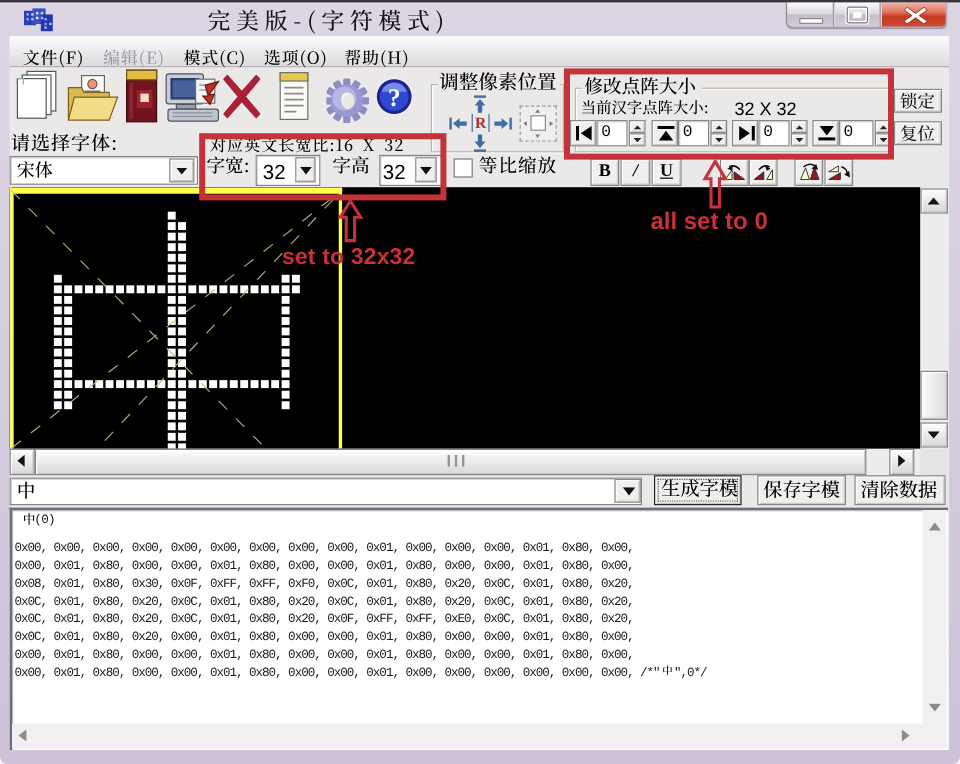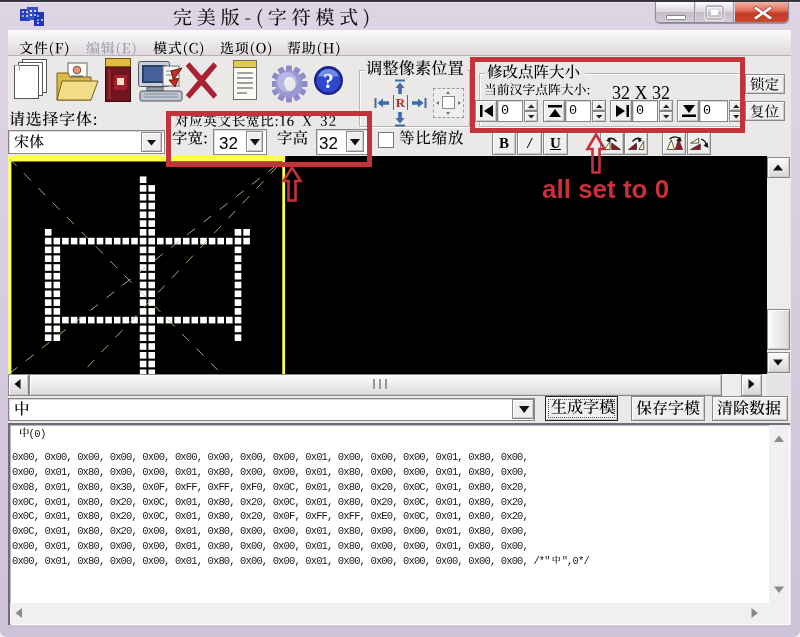--- a/index.html
+++ b/index.html
@@ -312,21 +312,21 @@
       <path transform="translate(0.0)" d="M11.27 -9.36Q11.22 -9.26 11.09 -9.20Q10.97 -9.14 10.76 -9.16Q10.21 -8.38 9.55 -7.64Q8.90 -6.91 8.27 -6.39L8.10 -6.51Q8.35 -6.94 8.65 -7.52Q8.94 -8.09 9.23 -8.73Q9.52 -9.37 9.76 -10.00ZM1.92 -9.90Q2.81 -9.50 3.36 -9.05Q3.91 -8.60 4.19 -8.17Q4.46 -7.74 4.50 -7.39Q4.55 -7.03 4.43 -6.81Q4.32 -6.59 4.09 -6.55Q3.86 -6.51 3.58 -6.72Q3.47 -7.23 3.17 -7.78Q2.87 -8.34 2.50 -8.88Q2.13 -9.41 1.78 -9.81ZM9.71 -6.04 10.27 -6.65 11.45 -5.73Q11.38 -5.65 11.23 -5.58Q11.09 -5.51 10.88 -5.46V0.67Q10.88 0.71 10.74 0.80Q10.59 0.89 10.39 0.96Q10.19 1.03 10.00 1.03H9.84V-6.04ZM10.29 -0.24V0.13H1.27L1.15 -0.24ZM10.32 -3.20V-2.83H2.06L1.94 -3.20ZM10.37 -6.04V-5.66H1.38L1.27 -6.04ZM7.38 -10.60Q7.36 -10.47 7.26 -10.38Q7.15 -10.28 6.90 -10.24V-5.85H5.87V-10.75Z"></path>
       <path transform="translate(12.8)" d="M0.47 -8.33H10.33L11.04 -9.22Q11.04 -9.22 11.17 -9.12Q11.30 -9.02 11.50 -8.86Q11.70 -8.70 11.93 -8.51Q12.15 -8.33 12.33 -8.16Q12.28 -7.96 11.99 -7.96H0.58ZM7.43 -6.84 8.87 -6.69Q8.85 -6.56 8.75 -6.47Q8.64 -6.38 8.39 -6.35V-1.29Q8.39 -1.24 8.28 -1.17Q8.16 -1.10 7.98 -1.05Q7.80 -1.00 7.61 -1.00H7.43ZM4.83 -6.63H4.71L5.20 -7.22L6.37 -6.33Q6.31 -6.26 6.16 -6.19Q6.01 -6.11 5.82 -6.08V-0.23Q5.82 0.12 5.73 0.39Q5.64 0.65 5.37 0.82Q5.09 0.98 4.51 1.04Q4.50 0.81 4.45 0.63Q4.41 0.46 4.31 0.35Q4.20 0.24 4.02 0.16Q3.83 0.07 3.50 0.03V-0.15Q3.50 -0.15 3.63 -0.14Q3.77 -0.13 3.96 -0.12Q4.16 -0.11 4.34 -0.10Q4.52 -0.09 4.60 -0.09Q4.74 -0.09 4.79 -0.15Q4.83 -0.21 4.83 -0.33ZM10.16 -7.17 11.59 -7.02Q11.58 -6.89 11.48 -6.80Q11.37 -6.71 11.15 -6.68V-0.30Q11.15 0.07 11.05 0.35Q10.95 0.63 10.64 0.79Q10.32 0.96 9.65 1.02Q9.62 0.80 9.56 0.63Q9.49 0.45 9.36 0.33Q9.21 0.22 8.95 0.13Q8.69 0.05 8.24 -0.00V-0.19Q8.24 -0.19 8.45 -0.18Q8.66 -0.17 8.95 -0.15Q9.24 -0.13 9.50 -0.11Q9.76 -0.10 9.86 -0.10Q10.03 -0.10 10.09 -0.16Q10.16 -0.22 10.16 -0.36ZM8.41 -10.76 9.98 -10.33Q9.90 -10.08 9.48 -10.09Q9.24 -9.79 8.88 -9.44Q8.52 -9.08 8.13 -8.74Q7.73 -8.39 7.35 -8.09H7.12Q7.36 -8.46 7.59 -8.93Q7.83 -9.40 8.05 -9.89Q8.26 -10.37 8.41 -10.76ZM3.09 -10.71Q3.86 -10.53 4.33 -10.24Q4.80 -9.95 5.02 -9.63Q5.24 -9.31 5.25 -9.03Q5.26 -8.75 5.13 -8.55Q4.99 -8.36 4.76 -8.32Q4.54 -8.28 4.27 -8.47Q4.20 -8.85 3.99 -9.24Q3.79 -9.64 3.51 -10.00Q3.24 -10.36 2.96 -10.63ZM1.60 -6.63V-7.10L2.64 -6.63H5.36V-6.26H2.58V0.67Q2.58 0.73 2.46 0.81Q2.35 0.89 2.16 0.96Q1.98 1.02 1.76 1.02H1.60ZM2.07 -4.71H5.40V-4.34H2.07ZM2.07 -2.68H5.40V-2.31H2.07Z"></path>
       <path transform="translate(25.6)" d="M5.76 -9.32Q6.05 -7.58 6.65 -6.10Q7.25 -4.63 8.13 -3.44Q9.01 -2.25 10.13 -1.35Q11.25 -0.45 12.57 0.13L12.51 0.25Q12.15 0.25 11.85 0.43Q11.55 0.62 11.36 0.97Q9.73 0.02 8.54 -1.41Q7.35 -2.84 6.60 -4.78Q5.84 -6.73 5.51 -9.20ZM10.33 -9.42 10.95 -10.04 12.02 -9.04Q11.95 -8.94 11.83 -8.91Q11.71 -8.87 11.48 -8.85Q11.13 -7.28 10.55 -5.82Q9.97 -4.36 9.06 -3.07Q8.14 -1.78 6.81 -0.73Q5.48 0.30 3.62 1.05L3.49 0.87Q5.56 -0.20 6.97 -1.79Q8.38 -3.37 9.24 -5.32Q10.09 -7.27 10.48 -9.42ZM11.04 -9.42V-9.04H4.48L4.37 -9.42ZM1.36 -2.63Q1.48 -2.63 1.54 -2.67Q1.61 -2.71 1.70 -2.90Q1.77 -3.04 1.84 -3.18Q1.91 -3.31 2.05 -3.59Q2.18 -3.88 2.44 -4.44Q2.70 -5.01 3.15 -6.00Q3.60 -6.99 4.32 -8.53L4.53 -8.47Q4.37 -7.99 4.15 -7.38Q3.94 -6.77 3.71 -6.13Q3.49 -5.50 3.28 -4.91Q3.08 -4.33 2.93 -3.89Q2.78 -3.46 2.72 -3.26Q2.64 -2.96 2.58 -2.66Q2.52 -2.36 2.53 -2.13Q2.53 -1.89 2.60 -1.67Q2.66 -1.44 2.74 -1.19Q2.82 -0.93 2.87 -0.62Q2.93 -0.31 2.90 0.09Q2.89 0.52 2.68 0.78Q2.46 1.04 2.09 1.04Q1.90 1.04 1.77 0.87Q1.63 0.71 1.59 0.39Q1.69 -0.26 1.70 -0.81Q1.71 -1.36 1.64 -1.72Q1.57 -2.08 1.43 -2.18Q1.29 -2.27 1.14 -2.31Q0.98 -2.35 0.78 -2.36V-2.63Q0.78 -2.63 0.89 -2.63Q1.01 -2.63 1.15 -2.63Q1.29 -2.63 1.36 -2.63ZM0.61 -7.73Q1.36 -7.65 1.82 -7.45Q2.28 -7.25 2.51 -6.99Q2.73 -6.74 2.77 -6.48Q2.80 -6.23 2.69 -6.06Q2.57 -5.88 2.36 -5.83Q2.15 -5.78 1.88 -5.93Q1.79 -6.24 1.56 -6.55Q1.33 -6.87 1.05 -7.15Q0.77 -7.44 0.49 -7.63ZM1.61 -10.59Q2.38 -10.49 2.86 -10.27Q3.34 -10.06 3.57 -9.78Q3.81 -9.51 3.84 -9.25Q3.87 -8.99 3.76 -8.81Q3.64 -8.63 3.43 -8.58Q3.21 -8.53 2.94 -8.69Q2.83 -9.01 2.60 -9.34Q2.36 -9.68 2.07 -9.97Q1.77 -10.27 1.49 -10.48Z"></path>
       <path transform="translate(38.4)" d="M10.55 -8.71 11.19 -9.34 12.32 -8.26Q12.25 -8.20 12.13 -8.17Q12.01 -8.15 11.82 -8.14Q11.52 -7.80 11.05 -7.40Q10.58 -6.99 10.17 -6.72L10.02 -6.81Q10.14 -7.08 10.27 -7.42Q10.40 -7.77 10.52 -8.11Q10.63 -8.46 10.69 -8.71ZM2.17 -9.40Q2.41 -8.67 2.38 -8.11Q2.35 -7.55 2.15 -7.17Q1.95 -6.80 1.67 -6.62Q1.49 -6.49 1.27 -6.47Q1.05 -6.44 0.86 -6.52Q0.68 -6.61 0.59 -6.80Q0.50 -7.08 0.64 -7.30Q0.77 -7.52 1.02 -7.65Q1.26 -7.79 1.49 -8.05Q1.72 -8.31 1.85 -8.66Q1.99 -9.01 1.96 -9.39ZM11.03 -8.71V-8.33H2.02V-8.71ZM5.49 -10.77Q6.22 -10.67 6.64 -10.44Q7.06 -10.22 7.23 -9.94Q7.41 -9.67 7.39 -9.41Q7.38 -9.16 7.22 -8.99Q7.07 -8.82 6.83 -8.79Q6.59 -8.77 6.32 -8.96Q6.28 -9.42 6.00 -9.90Q5.72 -10.39 5.37 -10.68ZM8.38 -6.85 9.03 -7.49 10.15 -6.48Q10.07 -6.41 9.95 -6.39Q9.83 -6.36 9.63 -6.35Q9.02 -5.94 8.23 -5.52Q7.44 -5.10 6.66 -4.84H6.43Q6.82 -5.09 7.23 -5.45Q7.64 -5.81 7.98 -6.19Q8.33 -6.57 8.53 -6.85ZM7.35 -5.09Q7.31 -4.82 6.90 -4.77V-0.34Q6.90 0.04 6.80 0.33Q6.69 0.62 6.34 0.80Q5.99 0.98 5.26 1.04Q5.21 0.80 5.14 0.62Q5.08 0.43 4.91 0.31Q4.73 0.18 4.43 0.09Q4.14 0.00 3.61 -0.06V-0.25Q3.61 -0.25 3.86 -0.23Q4.11 -0.21 4.46 -0.19Q4.81 -0.18 5.11 -0.16Q5.42 -0.14 5.54 -0.14Q5.72 -0.14 5.79 -0.20Q5.85 -0.26 5.85 -0.41V-5.24ZM11.00 -4.51Q11.00 -4.51 11.12 -4.41Q11.25 -4.31 11.44 -4.15Q11.64 -4.00 11.85 -3.82Q12.06 -3.64 12.24 -3.48Q12.20 -3.27 11.90 -3.27H0.69L0.58 -3.65H10.31ZM9.00 -6.85V-6.47H2.87L2.75 -6.85Z"></path>
       <path transform="translate(51.2)" d="M2.89 -3.52H9.91V-3.14H2.89ZM6.21 -8.78H9.83L10.51 -9.66Q10.51 -9.66 10.63 -9.56Q10.76 -9.46 10.95 -9.30Q11.14 -9.14 11.35 -8.96Q11.56 -8.77 11.73 -8.61Q11.68 -8.40 11.40 -8.40H6.21ZM5.71 -10.79 7.28 -10.65Q7.27 -10.51 7.15 -10.41Q7.04 -10.31 6.77 -10.26V-6.35H5.71ZM2.36 -2.09H2.57Q2.79 -1.26 2.67 -0.66Q2.56 -0.05 2.26 0.32Q1.96 0.70 1.63 0.88Q1.32 1.05 0.99 1.02Q0.66 0.98 0.55 0.72Q0.46 0.47 0.59 0.27Q0.72 0.07 0.95 -0.03Q1.29 -0.17 1.62 -0.46Q1.94 -0.75 2.15 -1.16Q2.36 -1.57 2.36 -2.09ZM4.54 -2.02Q5.07 -1.59 5.34 -1.17Q5.62 -0.74 5.69 -0.36Q5.76 0.01 5.69 0.30Q5.61 0.59 5.44 0.74Q5.27 0.89 5.05 0.87Q4.83 0.86 4.63 0.61Q4.70 0.18 4.67 -0.27Q4.64 -0.73 4.56 -1.17Q4.48 -1.62 4.37 -1.97ZM6.83 -2.07Q7.57 -1.72 8.01 -1.33Q8.45 -0.93 8.64 -0.55Q8.84 -0.17 8.84 0.13Q8.85 0.44 8.71 0.63Q8.57 0.82 8.35 0.84Q8.13 0.86 7.88 0.65Q7.83 0.21 7.64 -0.25Q7.45 -0.73 7.20 -1.19Q6.94 -1.64 6.68 -1.99ZM9.40 -2.12Q10.34 -1.81 10.92 -1.41Q11.51 -1.01 11.81 -0.61Q12.11 -0.20 12.18 0.14Q12.25 0.48 12.14 0.72Q12.03 0.95 11.81 1.01Q11.59 1.06 11.30 0.87Q11.18 0.37 10.84 -0.15Q10.51 -0.68 10.09 -1.17Q9.67 -1.66 9.27 -2.01ZM2.42 -6.55V-7.03L3.53 -6.55H9.94V-6.18H3.45V-2.68Q3.45 -2.63 3.32 -2.55Q3.19 -2.47 2.99 -2.40Q2.79 -2.34 2.57 -2.34H2.42ZM9.37 -6.55H9.24L9.78 -7.14L10.96 -6.25Q10.89 -6.18 10.75 -6.10Q10.62 -6.03 10.42 -5.99V-2.76Q10.42 -2.72 10.27 -2.64Q10.12 -2.57 9.92 -2.50Q9.71 -2.44 9.54 -2.44H9.37Z"></path>
       <path transform="translate(64.0)" d="M11.25 -3.28Q11.25 -3.28 11.37 -3.19Q11.48 -3.10 11.67 -2.96Q11.86 -2.82 12.06 -2.65Q12.26 -2.48 12.44 -2.33Q12.39 -2.13 12.09 -2.13H4.86L4.76 -2.50H10.62ZM9.19 0.76Q9.19 0.80 8.97 0.93Q8.74 1.05 8.36 1.05H8.19V-4.95H9.19ZM9.65 -7.46Q9.63 -7.33 9.53 -7.24Q9.43 -7.14 9.19 -7.12V-4.94Q9.19 -4.94 8.98 -4.94Q8.76 -4.94 8.49 -4.94H8.25V-7.61ZM10.81 -5.88Q10.81 -5.88 11.00 -5.73Q11.18 -5.59 11.44 -5.37Q11.70 -5.16 11.91 -4.96Q11.86 -4.76 11.57 -4.76H5.75L5.65 -5.13H10.22ZM11.01 -9.69Q11.01 -9.69 11.13 -9.60Q11.25 -9.52 11.44 -9.37Q11.62 -9.23 11.82 -9.07Q12.03 -8.90 12.19 -8.75Q12.15 -8.54 11.86 -8.54H4.89L4.79 -8.92H10.38ZM8.61 -10.34Q8.56 -10.23 8.42 -10.15Q8.29 -10.07 8.00 -10.12L8.16 -10.34Q8.05 -9.96 7.87 -9.42Q7.70 -8.87 7.48 -8.24Q7.26 -7.61 7.03 -6.98Q6.80 -6.35 6.58 -5.77Q6.37 -5.19 6.20 -4.76H6.31L5.89 -4.33L4.84 -5.11Q4.99 -5.19 5.20 -5.30Q5.41 -5.40 5.59 -5.43L5.20 -4.99Q5.39 -5.38 5.61 -5.95Q5.84 -6.52 6.08 -7.19Q6.31 -7.85 6.53 -8.51Q6.75 -9.18 6.93 -9.76Q7.11 -10.35 7.21 -10.77ZM4.33 -9.96V-9.58H1.63V-9.96ZM1.16 -10.41 2.25 -9.96H2.09V0.70Q2.09 0.73 2.00 0.81Q1.91 0.90 1.73 0.96Q1.56 1.03 1.32 1.03H1.16V-9.96ZM3.51 -9.96 4.11 -10.53 5.22 -9.47Q5.09 -9.34 4.64 -9.33Q4.46 -8.94 4.18 -8.39Q3.89 -7.84 3.59 -7.29Q3.29 -6.74 3.02 -6.36Q3.63 -5.88 4.00 -5.36Q4.37 -4.85 4.54 -4.33Q4.71 -3.81 4.71 -3.31Q4.72 -2.39 4.36 -1.94Q4.00 -1.49 3.08 -1.45Q3.08 -1.67 3.04 -1.90Q3.00 -2.13 2.91 -2.22Q2.85 -2.30 2.69 -2.36Q2.54 -2.42 2.34 -2.44V-2.64Q2.51 -2.64 2.77 -2.64Q3.03 -2.64 3.16 -2.64Q3.33 -2.64 3.45 -2.71Q3.58 -2.79 3.66 -2.99Q3.73 -3.19 3.73 -3.54Q3.73 -4.23 3.50 -4.93Q3.27 -5.62 2.70 -6.31Q2.81 -6.65 2.94 -7.12Q3.08 -7.60 3.21 -8.11Q3.34 -8.62 3.46 -9.11Q3.58 -9.59 3.66 -9.96Z"></path>
       <path transform="translate(76.8)" d="M10.90 -7.92Q10.90 -7.92 11.05 -7.82Q11.19 -7.72 11.41 -7.55Q11.63 -7.38 11.87 -7.18Q12.11 -6.98 12.30 -6.78Q12.28 -6.69 12.19 -6.64Q12.10 -6.59 11.97 -6.59H0.69L0.60 -6.96H10.14ZM7.28 -10.56Q7.26 -10.43 7.16 -10.33Q7.06 -10.23 6.83 -10.20Q6.80 -9.07 6.76 -7.99Q6.71 -6.90 6.55 -5.87Q6.39 -4.83 6.01 -3.87Q5.64 -2.91 4.96 -2.04Q4.29 -1.16 3.22 -0.39Q2.16 0.38 0.60 1.04L0.46 0.83Q2.07 -0.05 3.07 -1.06Q4.07 -2.07 4.61 -3.19Q5.15 -4.30 5.37 -5.52Q5.59 -6.73 5.62 -8.04Q5.66 -9.34 5.66 -10.73ZM6.81 -6.89Q6.96 -5.95 7.32 -5.00Q7.67 -4.06 8.32 -3.16Q8.97 -2.26 9.98 -1.46Q10.99 -0.66 12.45 -0.02L12.42 0.12Q12.01 0.18 11.75 0.39Q11.48 0.61 11.39 1.06Q10.06 0.31 9.18 -0.64Q8.31 -1.59 7.78 -2.65Q7.25 -3.71 6.98 -4.79Q6.71 -5.86 6.58 -6.84Z"></path>
       <path transform="translate(89.6)" d="M8.52 -7.39Q9.70 -6.71 10.45 -6.00Q11.19 -5.29 11.58 -4.63Q11.97 -3.98 12.07 -3.45Q12.17 -2.92 12.05 -2.58Q11.94 -2.25 11.67 -2.18Q11.41 -2.12 11.08 -2.38Q10.99 -2.99 10.72 -3.65Q10.45 -4.31 10.07 -4.97Q9.68 -5.62 9.23 -6.22Q8.79 -6.81 8.35 -7.30ZM3.10 -7.49 4.68 -6.91Q4.63 -6.80 4.53 -6.75Q4.43 -6.69 4.19 -6.70Q3.86 -5.92 3.34 -5.04Q2.83 -4.17 2.13 -3.34Q1.43 -2.52 0.54 -1.89L0.41 -2.03Q0.92 -2.59 1.34 -3.27Q1.77 -3.95 2.11 -4.69Q2.45 -5.42 2.70 -6.14Q2.95 -6.86 3.10 -7.49ZM5.92 -10.59 7.48 -10.42Q7.46 -10.29 7.36 -10.20Q7.25 -10.11 7.01 -10.08V-0.49Q7.01 -0.07 6.89 0.23Q6.78 0.55 6.40 0.74Q6.02 0.94 5.23 1.03Q5.20 0.74 5.11 0.55Q5.02 0.35 4.84 0.21Q4.64 0.07 4.31 -0.03Q3.98 -0.13 3.40 -0.21V-0.41Q3.40 -0.41 3.59 -0.39Q3.78 -0.38 4.06 -0.36Q4.34 -0.35 4.65 -0.33Q4.96 -0.31 5.21 -0.29Q5.46 -0.28 5.56 -0.28Q5.77 -0.28 5.84 -0.35Q5.92 -0.42 5.92 -0.58Z"></path>
       <path transform="translate(102.4)" d="M2.10 0.19Q1.73 0.19 1.48 -0.06Q1.24 -0.31 1.24 -0.66Q1.24 -1.02 1.48 -1.27Q1.73 -1.52 2.10 -1.52Q2.47 -1.52 2.71 -1.27Q2.96 -1.02 2.96 -0.66Q2.96 -0.31 2.71 -0.06Q2.47 0.19 2.10 0.19ZM2.10 -4.84Q1.73 -4.84 1.48 -5.10Q1.24 -5.36 1.24 -5.70Q1.24 -6.06 1.48 -6.31Q1.73 -6.56 2.10 -6.56Q2.47 -6.56 2.71 -6.31Q2.96 -6.06 2.96 -5.70Q2.96 -5.36 2.71 -5.10Q2.47 -4.84 2.10 -4.84Z"></path>
     </svg>
-<div class="abs" style="left:612px;top:83px;font-size:18px;font-family:Liberation Serif, serif">32 X 32</div>
+<div class="abs" style="left:612px;top:83px;font-size:15px;font-family:Liberation Sans, sans-serif">32 X 32</div>
 <div class="btn" style="left:475px;top:100px;width:22px;height:22px">
       <svg class="abs" style="left:3px;top:3px" width="16" height="14">
         <rect x="1" y="1" width="2.5" height="12" fill="#000"></rect>
         <path d="M14 1 L14 13 L5 7 Z" fill="#000"></path>
       </svg>
     </div>
 <div class="fld" style="left:497px;top:100px;width:26px;height:22px"></div>
 <div class="abs" style="left:501px;top:103px;font-size:13.5px;font-family:'Liberation Mono'">0</div>
 <div class="btn" style="left:524px;top:100px;width:14px;height:11px"></div>
 <div class="btn" style="left:524px;top:111px;width:14px;height:11px"></div>
@@ -550,24 +550,25 @@
 <div class="btn" style="left:29px;top:374px;width:693px;height:22px;background:linear-gradient(#fdfdfd,#dcd8dc)"></div>
 <svg class="abs" style="left:372px;top:379px" width="17" height="10">
       <rect x="1" y="0" width="2" height="10" fill="#98949a"></rect>
       <rect x="7" y="0" width="2" height="10" fill="#98949a"></rect>
       <rect x="13" y="0" width="2" height="10" fill="#98949a"></rect>
     </svg>
 <div class="abs" style="left:767px;top:374px;width:23px;height:22px;background:#e6e3e6"></div>
 <svg class="abs" style="left:281px;top:166px" width="22" height="38">
       <path d="M11 1.5 L19.5 15 L14.5 15 L14.5 34.5 L7.5 34.5 L7.5 15 L2.5 15 Z" fill="none" stroke="#c4323c" stroke-width="2.6"></path>
     </svg>
+<div class="abs" style="left:235px;top:204px;font-size:19px;font-weight:bold;color:#cb2f3a;letter-spacing:0.2px">set to 32x32</div>
 <svg class="abs" style="left:585px;top:133px" width="22" height="42">
       <path d="M11 1.5 L19.5 16 L14.5 16 L14.5 39.5 L7.5 39.5 L7.5 16 L2.5 16 Z" fill="none" stroke="#c4323c" stroke-width="2.6"></path>
     </svg>
-<div class="abs" style="left:542px;top:173.5px;font-size:26px;font-weight:bold;color:#cb2f3a">all set to 0</div>
+<div class="abs" style="left:542px;top:173.5px;font-size:20px;font-weight:bold;color:#cb2f3a">all set to 0</div>
 <div class="fld" style="left:8px;top:398px;width:527px;height:23px"></div>
 <svg width="16" height="17" viewBox="0 -12.4 16 17" style="position:absolute;overflow:visible;left:14.0px;top:401.5px;" fill="#000">
       <path transform="translate(0.0)" d="M13.02 -5.17V-4.72H2.20V-5.17ZM12.41 -9.73 13.08 -10.47 14.52 -9.36Q14.45 -9.27 14.28 -9.18Q14.11 -9.10 13.87 -9.05V-3.79Q13.87 -3.74 13.68 -3.66Q13.49 -3.57 13.25 -3.50Q13.00 -3.42 12.78 -3.42H12.57V-9.73ZM2.85 -3.66Q2.85 -3.60 2.69 -3.50Q2.53 -3.39 2.29 -3.31Q2.05 -3.23 1.77 -3.23H1.57V-9.73V-10.34L2.97 -9.73H12.94V-9.28H2.85ZM8.92 -12.83Q8.89 -12.68 8.78 -12.56Q8.66 -12.45 8.35 -12.40V0.77Q8.35 0.84 8.20 0.97Q8.04 1.09 7.80 1.17Q7.56 1.26 7.30 1.26H7.05V-13.03Z"></path>
     </svg>
 <div class="btn" style="left:512px;top:399px;width:22px;height:20px"></div>
 <svg class="abs" style="left:519px;top:406px" width="11" height="8">
       <path d="M0 0 H10.5 L5.2 7 Z" fill="#111"></path>
     </svg>
 <div class="abs" style="left:545px;top:396px;width:73px;height:25px;border:1.5px solid #222;background:#f1efee;box-shadow:inset 1px 1px 0 #fff,inset -1px -1px 0 #cdc9c7"></div>
 <div class="abs" style="left:548px;top:399px;width:67px;height:19px;border:1px dotted #555"></div>

